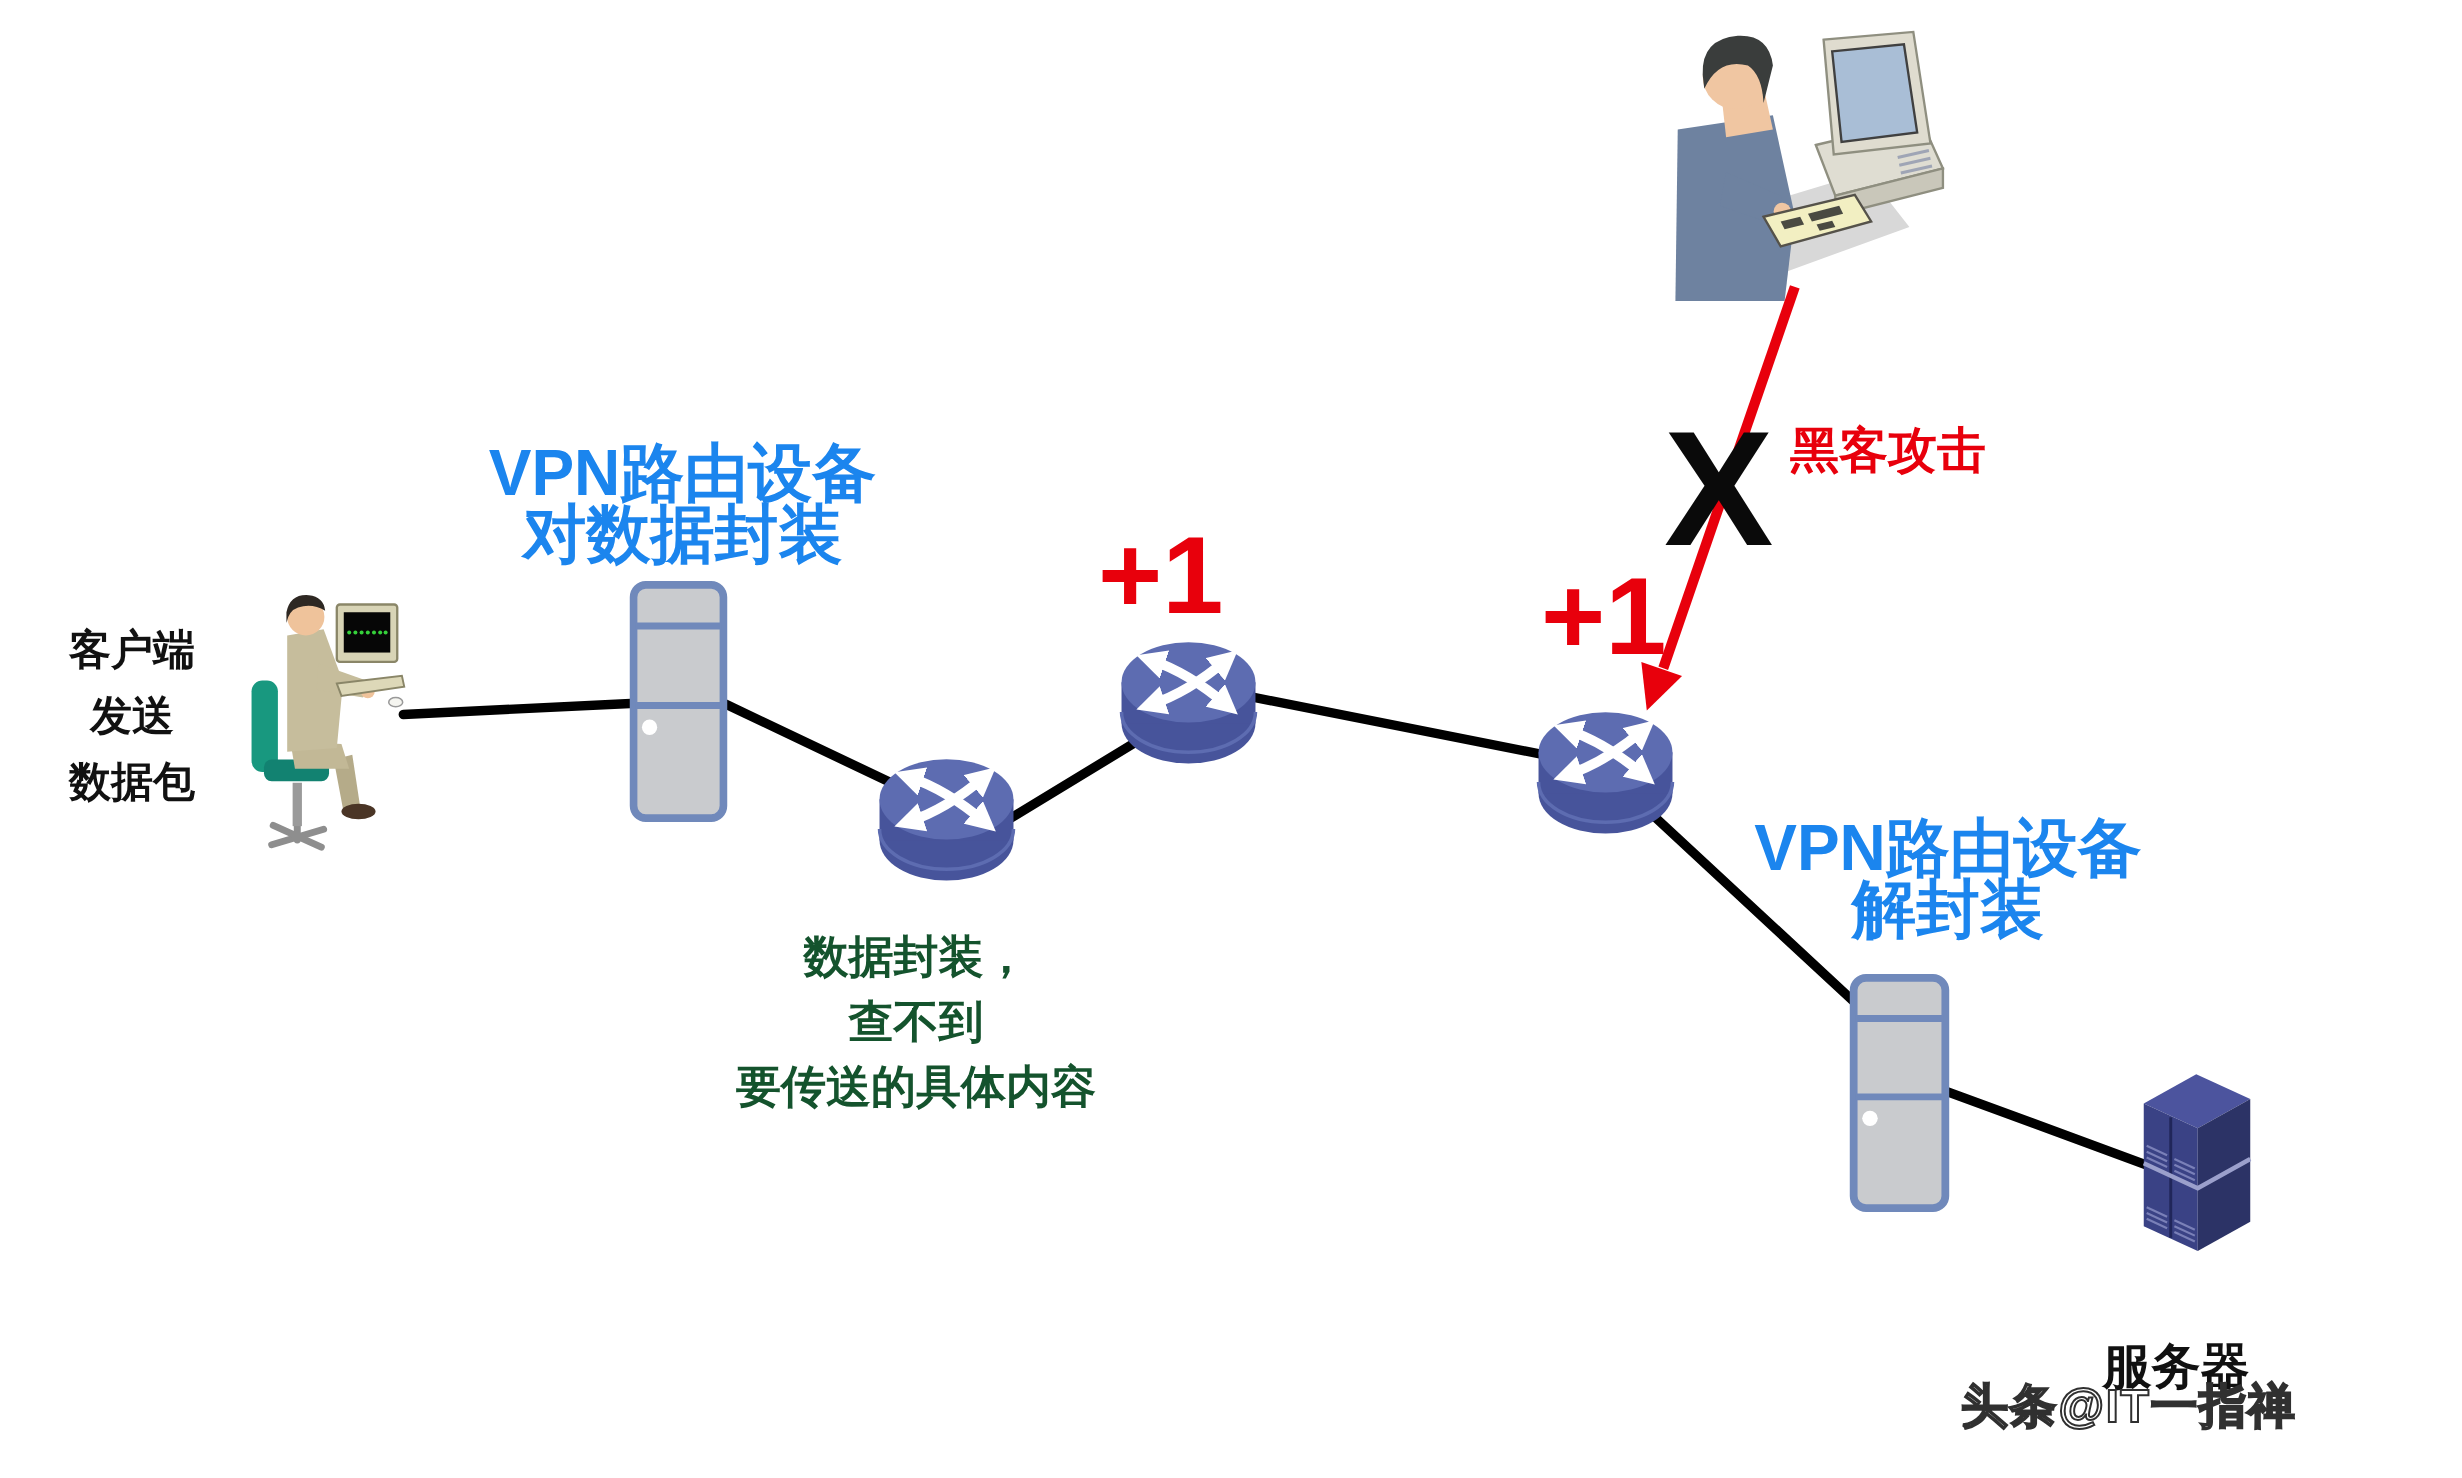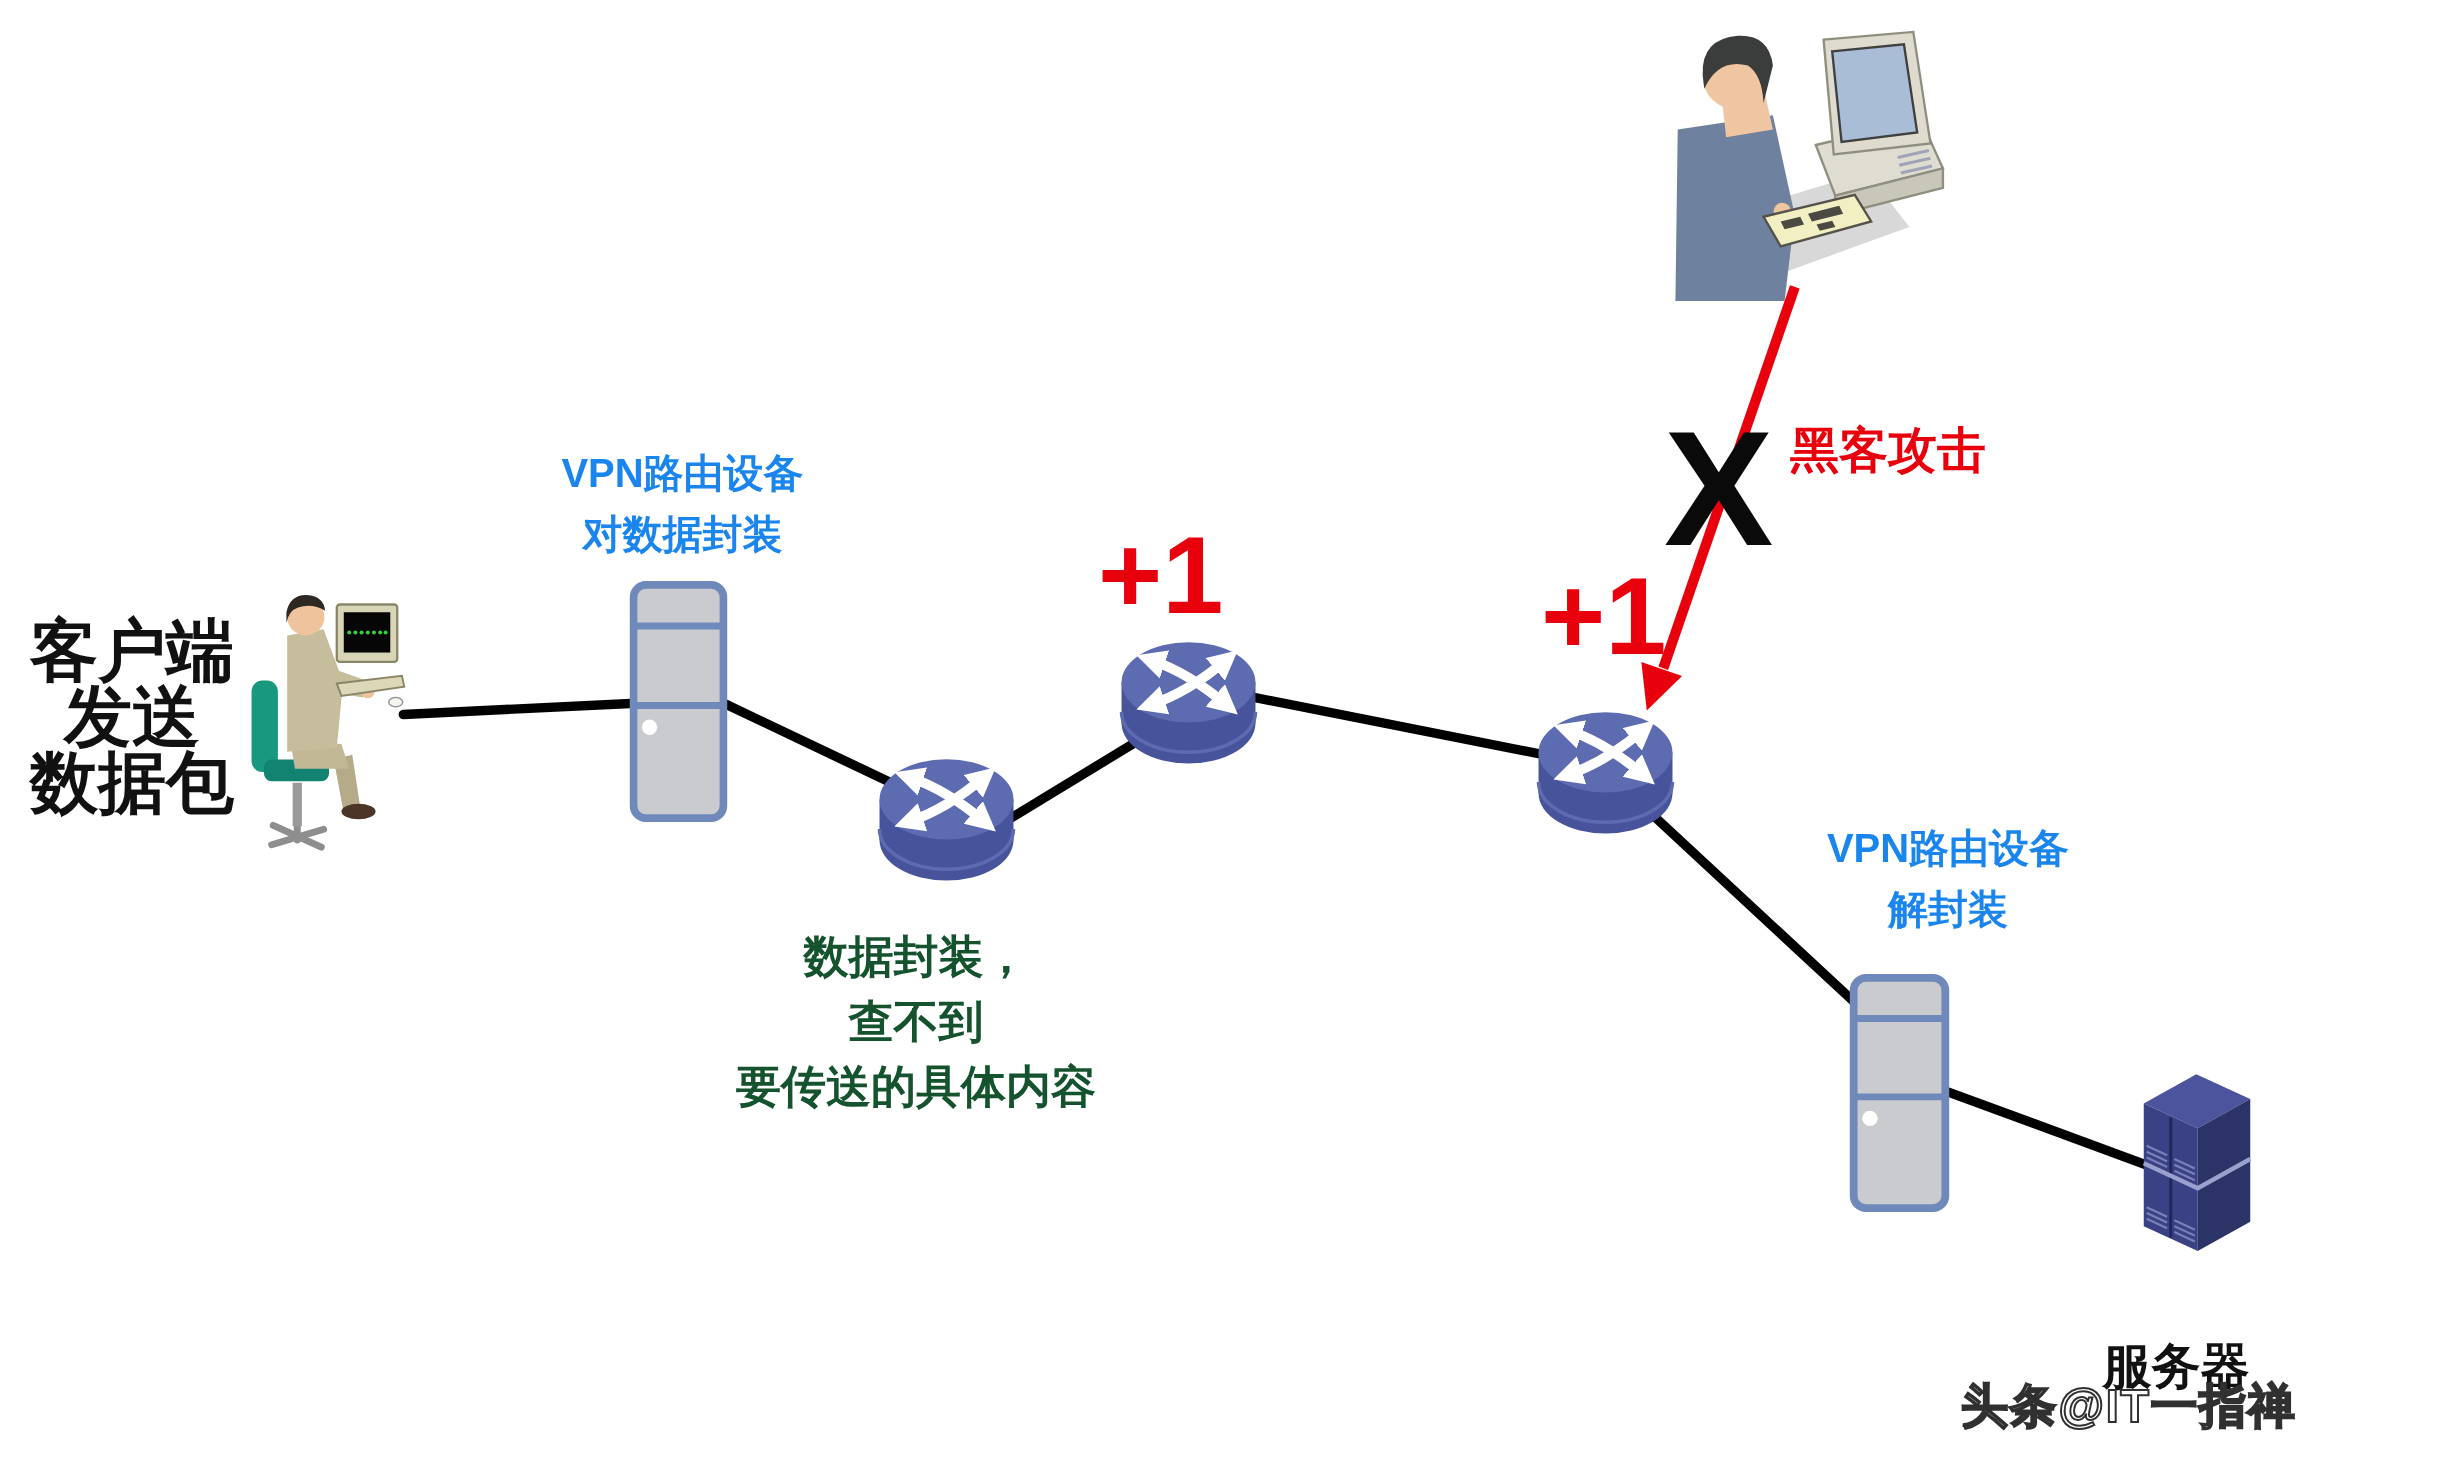--- a/index.html
+++ b/index.html
@@ -7,22 +7,22 @@
     position:relative; width:2462px; height:1479px; background:#ffffff;
     overflow:hidden; font-family:"Liberation Sans","DejaVu Sans",sans-serif;
   }
   .abs { position:absolute; }
   svg { display:block; }
   .txt {
     position:absolute; white-space:pre-line; font-weight:bold;
     font-family:"Liberation Sans","DejaVu Sans",sans-serif;
   }
   .center { text-align:center; }
-  .black-label  { color:#111111; font-size:68px; line-height:66px; }
-  .blue-label   { color:#1B85EE; font-size:40px; line-height:61px; }
+  .black-label  { color:#111111; font-size:42px; line-height:66px; }
+  .blue-label   { color:#1B85EE; font-size:64px; line-height:61px; }
   .red-note     { color:#14532d; font-size:45px; line-height:65px; }
   .plus-one     { color:#E8000C; font-size:110px; line-height:110px; font-weight:900; }
   .attack-label { color:#E8000C; font-size:49px; line-height:50px; }
   .cross-x      { color:#0A0A0A; font-size:164px; line-height:164px; font-weight:900; }
   .server-label { color:#111111; font-size:49px; line-height:50px;text-align:center; }
   .watermark {
     color:#000000; font-size:47px; line-height:50px; letter-spacing:1.6px;
     -webkit-text-fill-color:transparent; -webkit-text-stroke:2px #303030;
   }
   .layer0 { z-index:0; } .layer1 { z-index:1; } .layer2 { z-index:2; }

